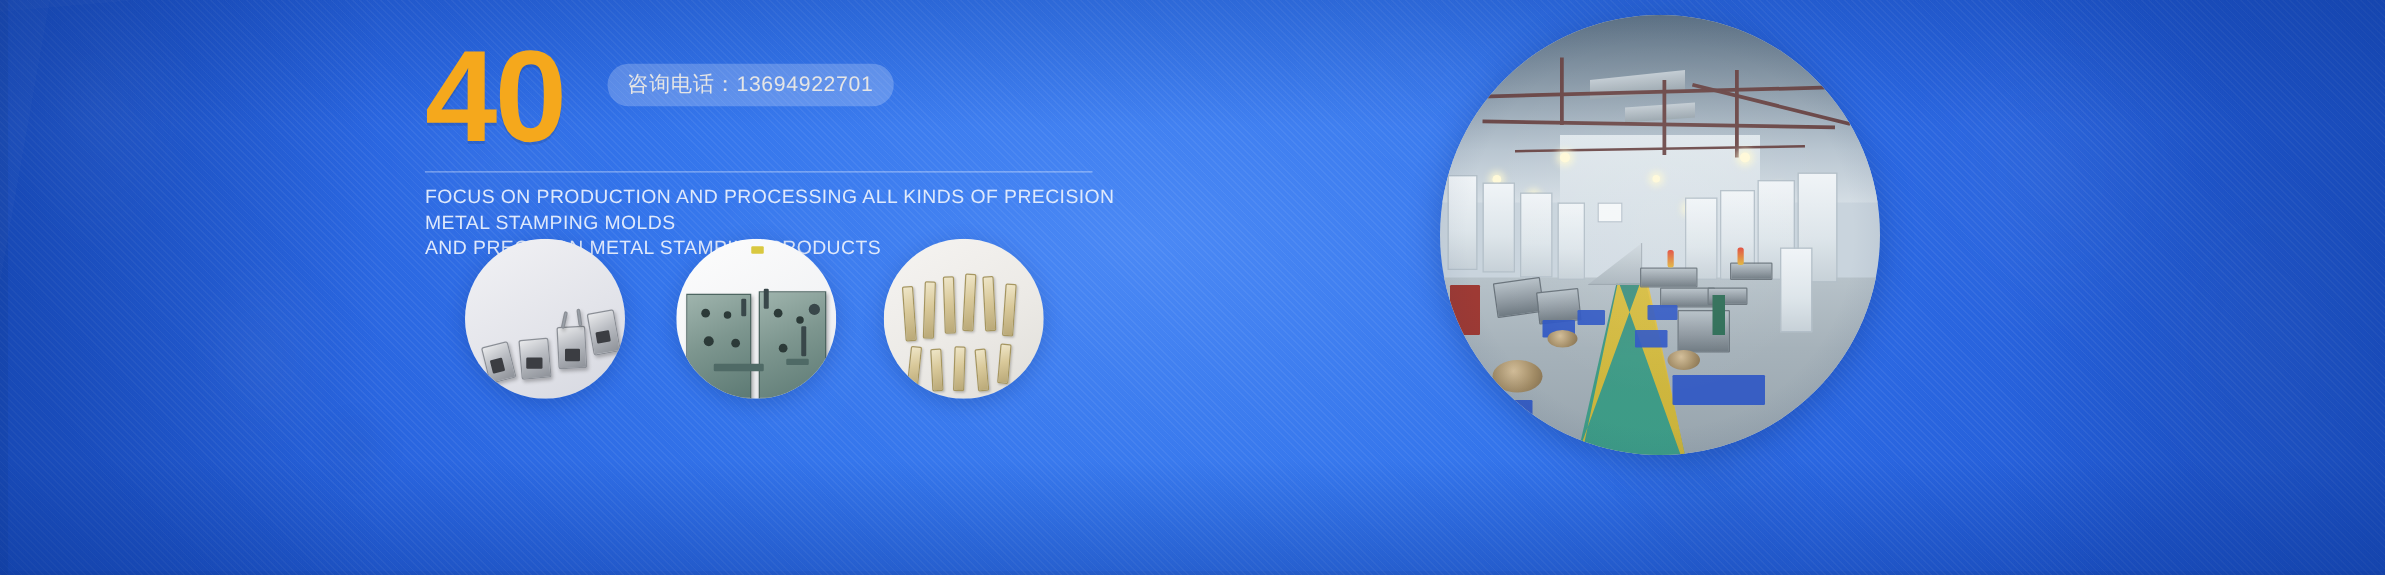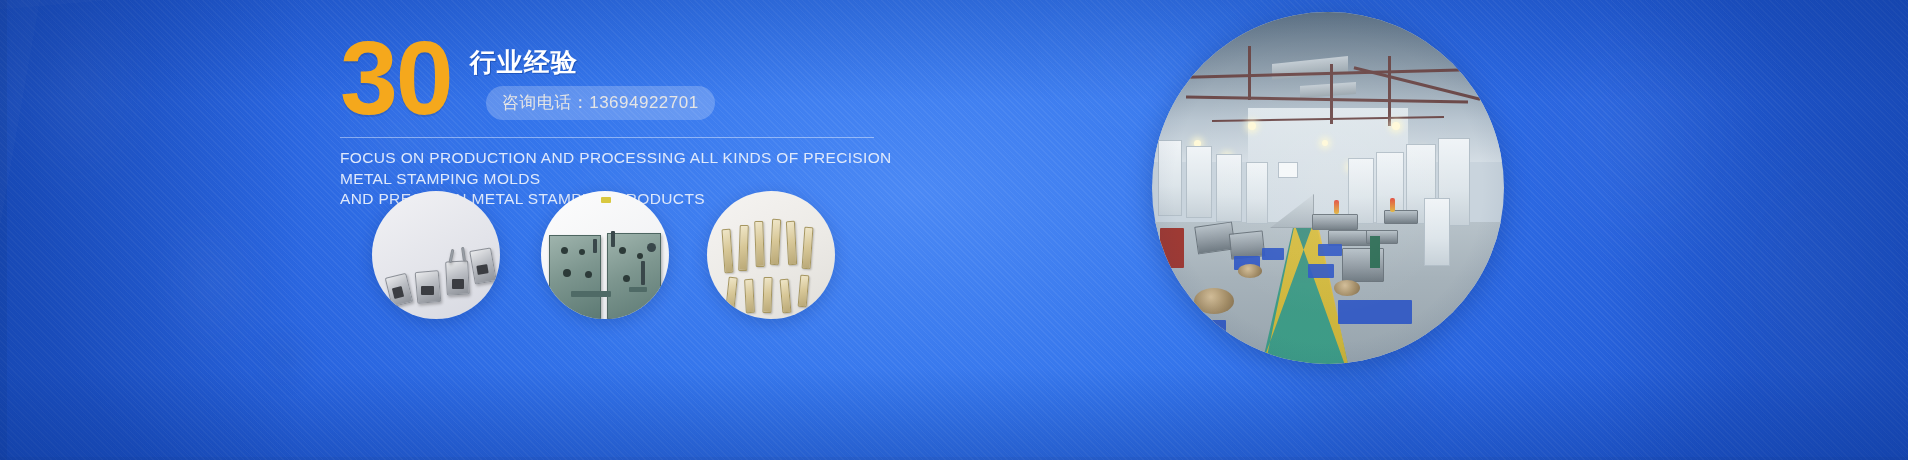--- a/index.html
+++ b/index.html
@@ -245,26 +245,25 @@
   <div class="bg-base"></div>
   <div class="bg-ghost"></div>
   <div class="bg-ghost-b"></div>
   <div class="bg-hatch"></div>
   <div class="bg-vignette"></div>
 
   <div class="copy">
 
     <div class="headline-row">
 
-      <div class="big-20">30</div>
+      <div class="big-20">40</div>
 
       <div class="headline-right">
 
         <div class="line1">
-          <span class="cn-small">行业经验</span>
         </div>
 
         <div class="line2">
           <span class="phone-badge">咨询电话：13694922701</span>
         </div>
 
       </div>
     </div>
 
     <div class="divider"></div>

